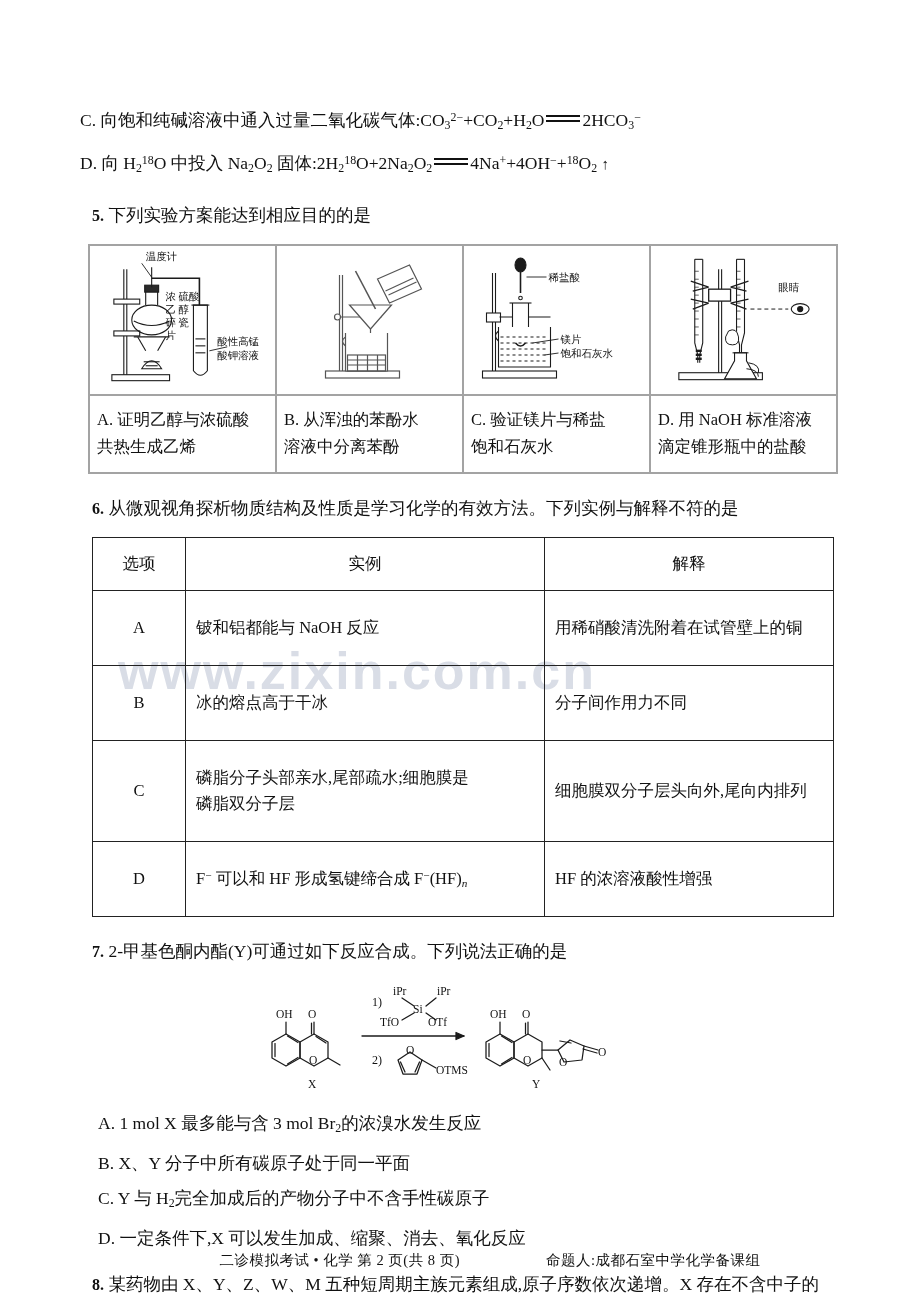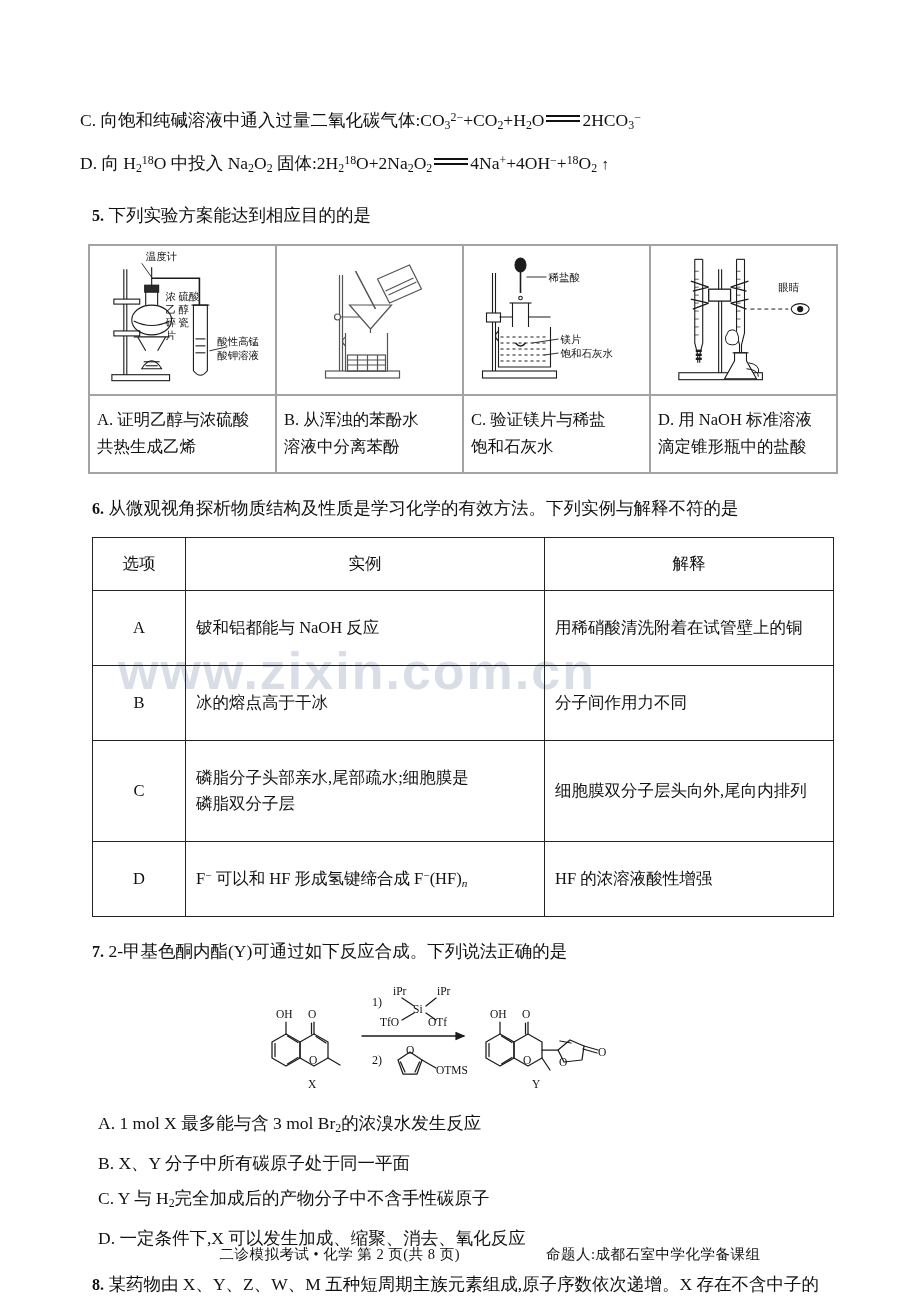--- a/index.html
+++ b/index.html
@@ -130,21 +130,21 @@
   .scheme {
     margin: 10px 0 0 0;
     text-align: center;
   }
   .scheme svg { display: inline-block; }
 
   
   .footer {
     position: absolute;
     left: 0;
-    bottom: 38px;
+    bottom: 32px;
     width: 920px;
     font-size: 14.5px;
     z-index: 2;
   }
   .footer-inner {
     display: flex;
     justify-content: center;
     gap: 86px;
     align-items: baseline;
     padding-left: 60px;

